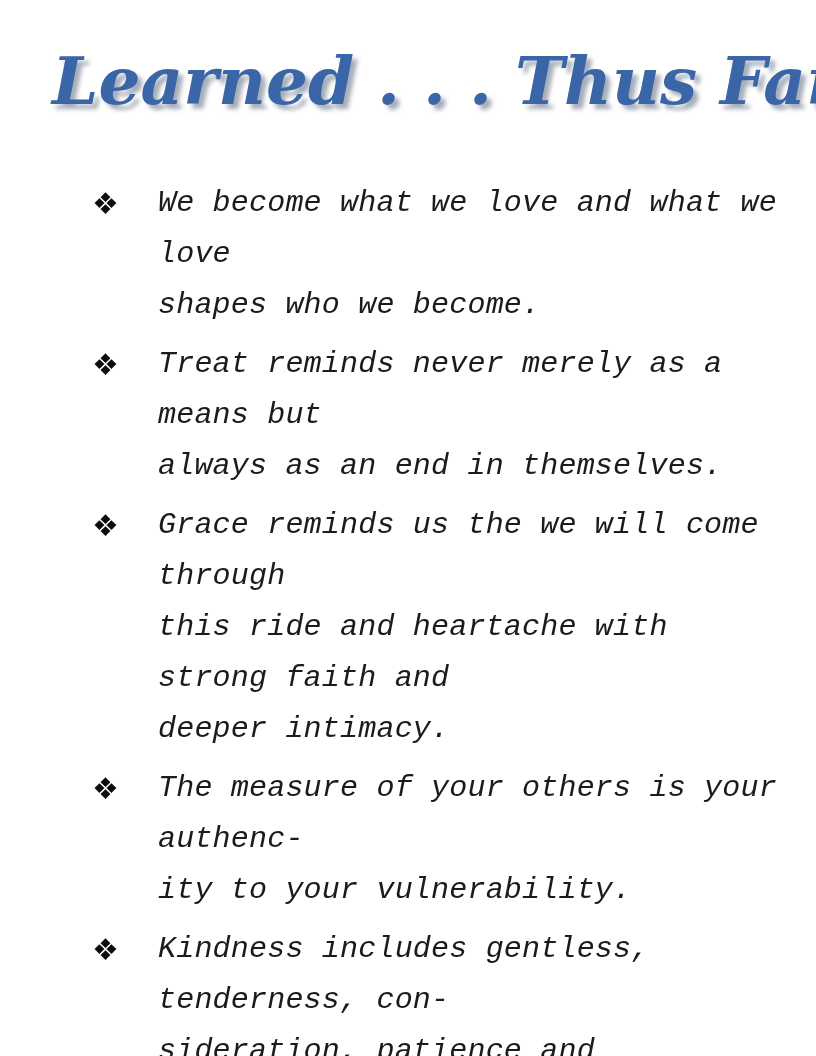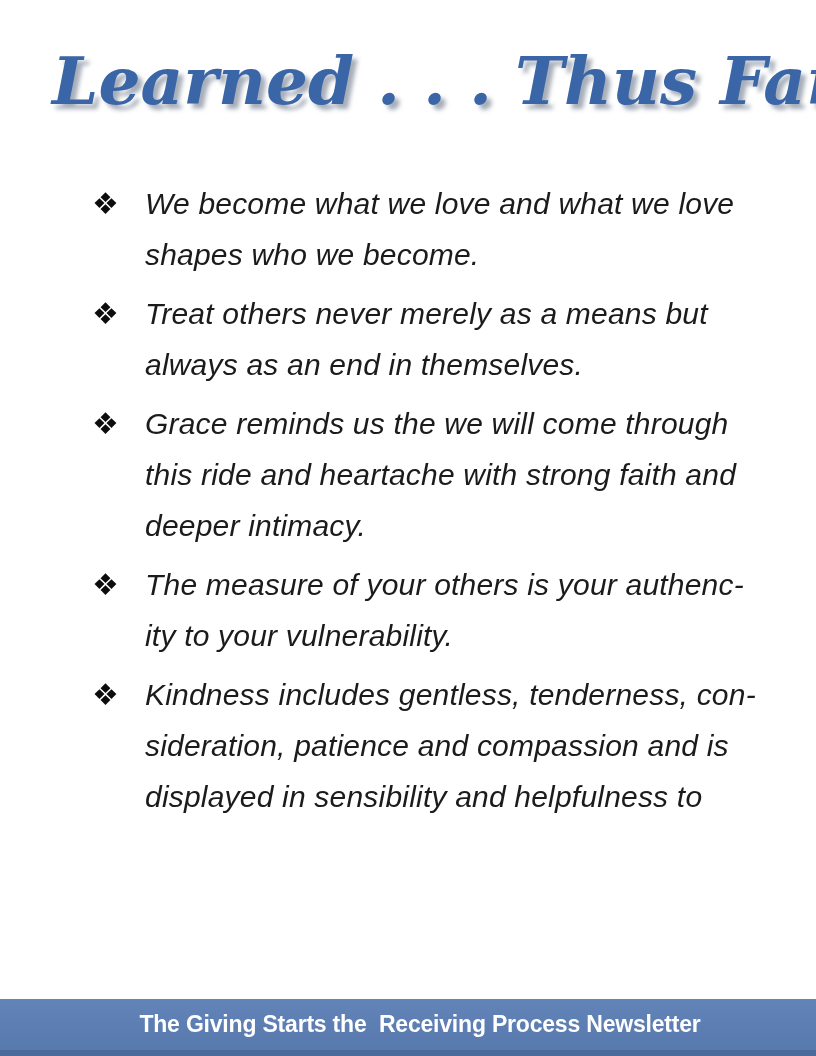--- a/index.html
+++ b/index.html
@@ -47,27 +47,28 @@
   .bullet {
     flex: 0 0 53px;
     font-family: "DejaVu Sans", sans-serif;
     font-style: normal;
     font-size: 30px;
     line-height: 51px;
     color: #0c0c0c;
   }
   .text {
     flex: 1 1 auto;
-    font-family: Liberation Sans, sans-serif;
+    font-family: Liberation Mono, monospace;
     font-style: italic;
     font-size: 30px;
     line-height: 51px;
     color: #1b1b1b;
     white-space: pre-line;
     letter-spacing: 0.2px;
+    margin-left: 13px;
   }
   .footer {
     position: absolute;
     left: 0;
     right: 0;
     bottom: 0;
     height: 51px;
     background: linear-gradient(#6284b8 0%, #5b7cb0 70%, #587aad 100%);
     border-bottom: 6px solid #4a6a9c;
     display: flex;
@@ -92,21 +93,21 @@
   <h1 class="title">Learned . . . Thus Far</h1>
 
   <ul class="list">
     <li class="item">
       <span class="bullet">❖</span>
       <span class="text">We become what we love and what we love
 shapes who we become.</span>
     </li>
     <li class="item">
       <span class="bullet">❖</span>
-      <span class="text">Treat others never merely as a means but
+      <span class="text">Treat reminds never merely as a means but
 always as an end in themselves.</span>
     </li>
     <li class="item">
       <span class="bullet">❖</span>
       <span class="text">Grace reminds us the we will come through
 this ride and heartache with strong faith and
 deeper intimacy.</span>
     </li>
     <li class="item">
       <span class="bullet">❖</span>
@@ -115,17 +116,14 @@
     </li>
     <li class="item">
       <span class="bullet">❖</span>
       <span class="text">Kindness includes gentless, tenderness, con-
 sideration, patience and compassion and is
 displayed in sensibility and helpfulness to</span>
     </li>
 
   </ul>
 
-  <footer class="footer">
-    <span class="footer-text">The Giving Starts the  Receiving Process Newsletter</span>
-  </footer>
 
 </div>
 
 </body></html>

